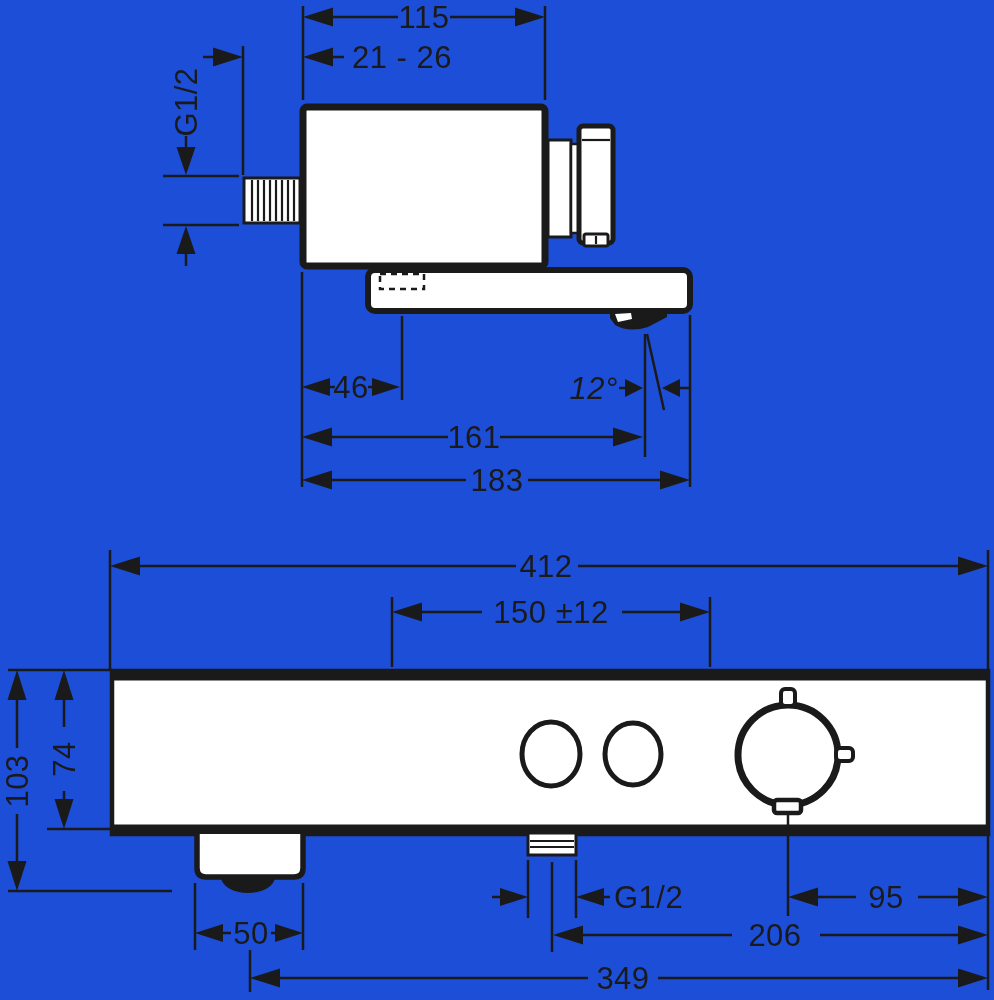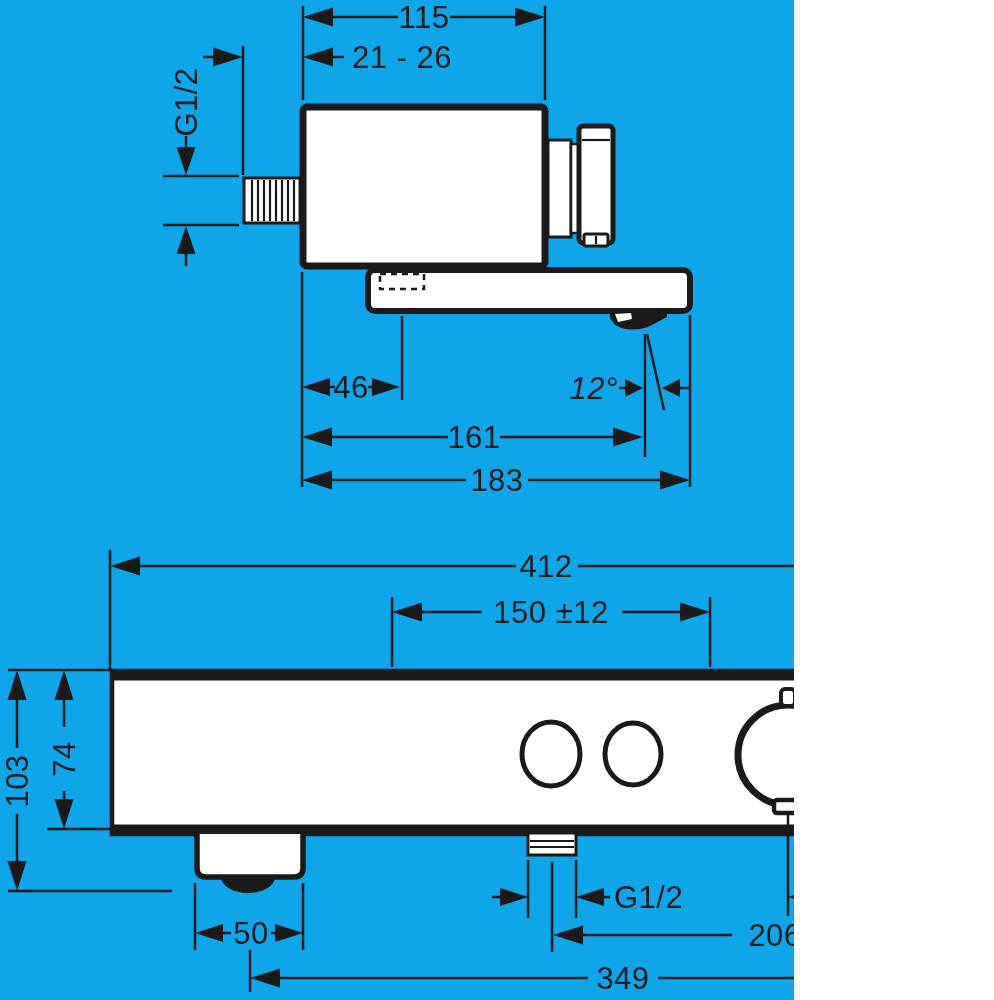--- a/index.html
+++ b/index.html
@@ -1,16 +1,16 @@
 <!DOCTYPE html>
 <html><head>
 <meta charset="utf-8">
 <style>
   html,body{margin:0;padding:0;background:#ffffff;}
-  .stage{width:794px;height:1000px;position:relative;background:#0ea5e9;overflow:hidden;}
+  .stage{width:994px;height:1000px;position:relative;background:#1d4ed8;overflow:hidden;}
   svg{display:block;}
   svg text{
     font-family:"Liberation Sans", sans-serif;
     font-size:31px;
     fill:#1a1a1a;
     letter-spacing:0.5px;
   }
   svg text.italic{font-style:italic;}
   .thin{stroke:#1a1a1a;stroke-width:2.5;fill:none;}
   .hair{stroke:#1a1a1a;stroke-width:2.2;fill:none;}

